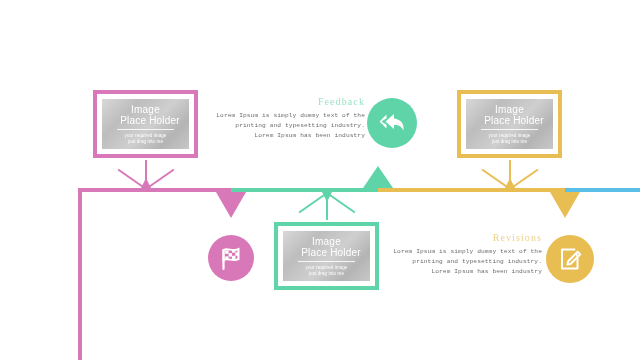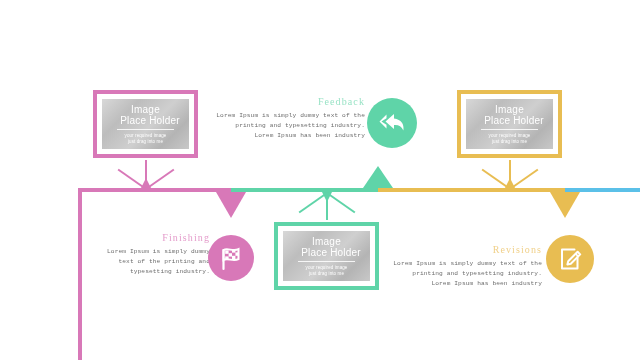--- a/index.html
+++ b/index.html
@@ -173,46 +173,38 @@
   <div class="circ" style="left:367px; top:98px; width:50px; height:50px; background:#5fd4a8;">
     <span>
       <svg width="30" height="26" viewBox="0 0 30 26">
         <path d="M9.5 4.5 L2.5 11.5 L9.5 18.5 L9.5 14.8 L4.4 11.5 L9.5 8.2 Z" fill="#ffffff"></path>
         <path d="M17 4 L8.5 11.5 L17 19 L17 15 C21.5 14.6 24.4 16.3 26.4 20.4
                  C27.2 14.2 24.4 9.6 17 8.6 Z" fill="#ffffff"></path>
       </svg>
     </span>
   </div>
 
-  <div class="block" style="left:90px; top:232px; width:120px; text-align:right;">
-    <div class="blk-title" style="color:#e49ccb;">Finishing</div>
-    <div class="blk-body">
-      <div>Lorem Ipsum is simply dummy</div>
-      <div>text of the printing and</div>
-      <div>typesetting industry.</div>
-    </div>
-  </div>
 
   <div class="circ" style="left:208px; top:235px; width:46px; height:46px; background:#d878b8;">
     <span>
       <svg width="28" height="28" viewBox="0 0 28 28">
         <path d="M6.5 6 L6.5 25" stroke="#ffffff" stroke-width="2.2" stroke-linecap="round" fill="none"></path>
         <path d="M6.5 6 C11 3.2 15.5 8.2 21.5 5.2 L21.5 15.2
                  C15.5 18.2 11 13.2 6.5 16 Z" fill="none" stroke="#ffffff" stroke-width="2"></path>
         <rect x="8.2" y="6.4" width="3.4" height="3.4" fill="#ffffff"></rect>
         <rect x="15.0" y="5.2" width="3.4" height="3.4" fill="#ffffff"></rect>
         <rect x="11.6" y="9.2" width="3.4" height="3.4" fill="#ffffff"></rect>
         <rect x="18.4" y="8.4" width="3.0" height="3.4" fill="#ffffff"></rect>
         <rect x="8.2" y="12.4" width="3.4" height="3.2" fill="#ffffff"></rect>
         <rect x="15.0" y="11.8" width="3.4" height="3.4" fill="#ffffff"></rect>
       </svg>
     </span>
   </div>
 
-  <div class="block" style="left:392px; top:244px; width:150px; text-align:right;">
+  <div class="block" style="left:392px; top:232px; width:150px; text-align:right;">
     <div class="blk-title" style="color:#f0d089;">Revisions</div>
     <div class="blk-body">
       <div>Lorem Ipsum is simply dummy text of the</div>
       <div>printing and typesetting industry.</div>
       <div>Lorem Ipsum has been industry</div>
     </div>
   </div>
 
   <div class="circ" style="left:546px; top:235px; width:48px; height:48px; background:#e8bd52;">
     <span>

